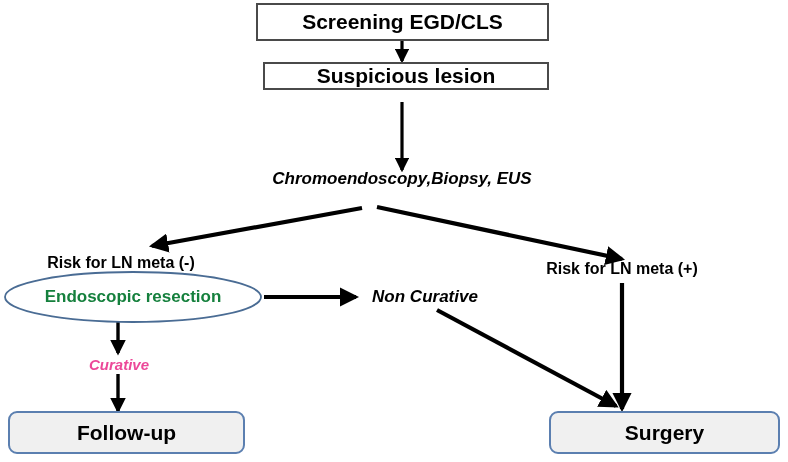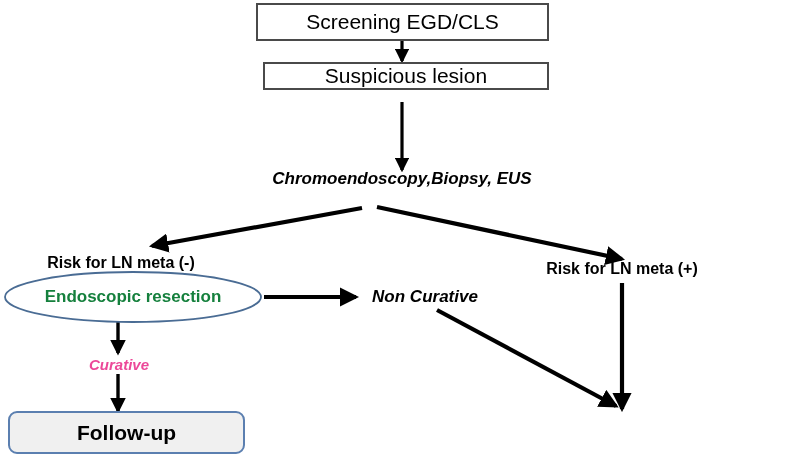--- a/index.html
+++ b/index.html
@@ -27,21 +27,21 @@
     display: flex;
     align-items: center;
     justify-content: center;
     text-align: center;
     box-sizing: border-box;
     white-space: nowrap;
   }
   .rect-box {
     background: #ffffff;
     border: 2px solid #4a4a4a;
-    font-weight: normal;
+    font-weight: bold;
     font-size: 21px;
     color: #000000;
     justify-content: center;
   }
   .rounded-box {
     background: #f0f0f0;
     border: 2px solid #5b7fb0;
     border-radius: 9px;
     font-weight: bold;
     font-size: 21px;
@@ -132,14 +132,17 @@
   </div>
 
   <div class="node-label small-italic" style="left:74px; top:354px; width:90px; height:20px;">
     <span>Curative</span>
   </div>
 
   <div class="node-label rounded-box" style="left:8px; top:411px; width:237px; height:43px;">
     <span>Follow-up</span>
   </div>
 
+  <div class="node-label rounded-box" style="left:549px; top:411px; width:231px; height:43px;">
+    <span>Surgery</span>
+  </div>
 
 </div>
 
 </body></html>

